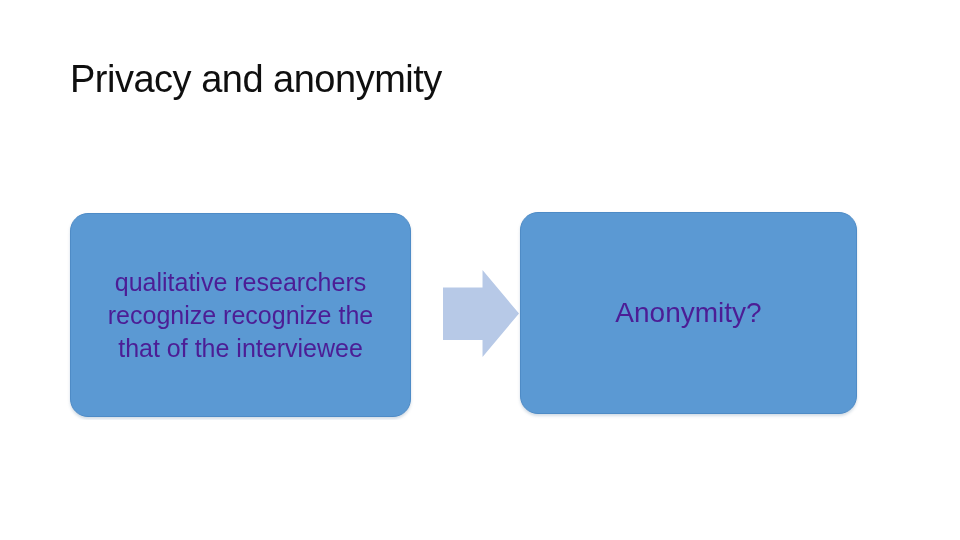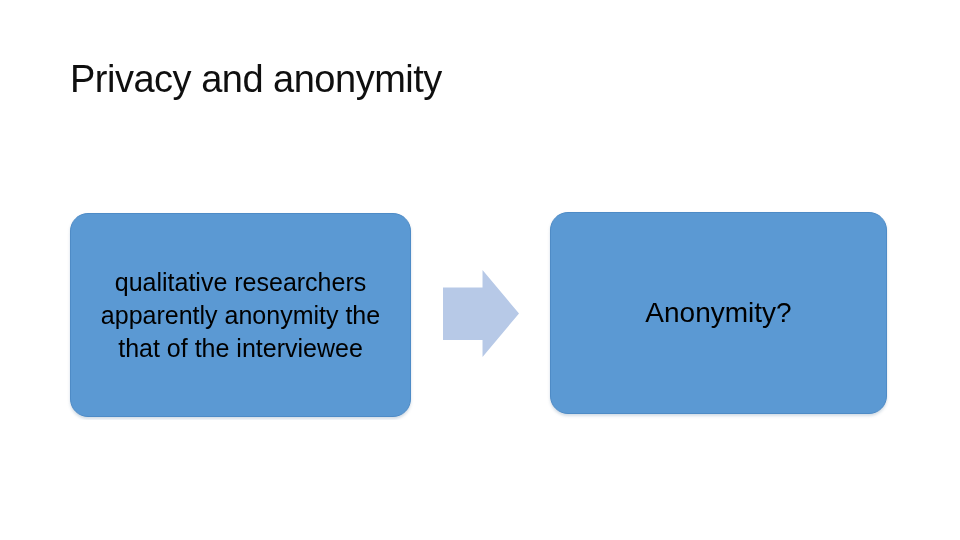--- a/index.html
+++ b/index.html
@@ -31,36 +31,36 @@
     position: absolute;
     background: #5b99d3;
     border: 1px solid #4e8bc6;
     border-radius: 18px;
     box-shadow: 0 2px 3px rgba(110, 140, 170, 0.30);
     display: flex;
     flex-direction: column;
     align-items: center;
     justify-content: center;
     box-sizing: border-box;
-    color: #000000;
+    color: #4c1d95;
     text-align: center;
   }
   .box-left {
     left: 70px;
     top: 213px;
     width: 341px;
     height: 204px;
     font-size: 25px;
   }
   .box-left .text-line {
     line-height: 33px;
     white-space: nowrap;
   }
   .box-right {
-    left: 550px;
+    left: 520px;
     top: 212px;
     width: 337px;
     height: 202px;
     font-size: 28px;
   }
   .arrow-right {
     position: absolute;
     left: 443px;
     top: 270px;
     width: 76px;
@@ -72,21 +72,21 @@
 </style>
 </head>
 <body>
 
 <div class="slide">
 
   <div class="slide-title">Privacy and anonymity</div>
 
   <div class="shape-box box-left">
     <div class="text-line">qualitative researchers</div>
-    <div class="text-line">apparently anonymity the</div>
+    <div class="text-line">recognize recognize the</div>
     <div class="text-line">that of the interviewee</div>
   </div>
 
   <div class="arrow-right"></div>
 
   <div class="shape-box box-right">
     <div>Anonymity?</div>
   </div>
 
 </div>

